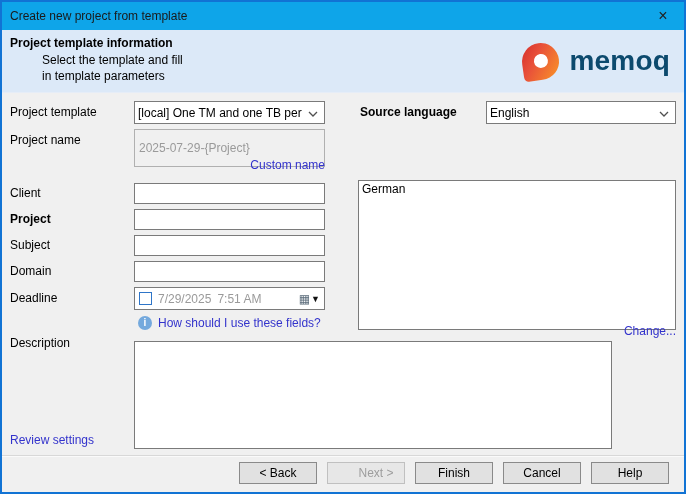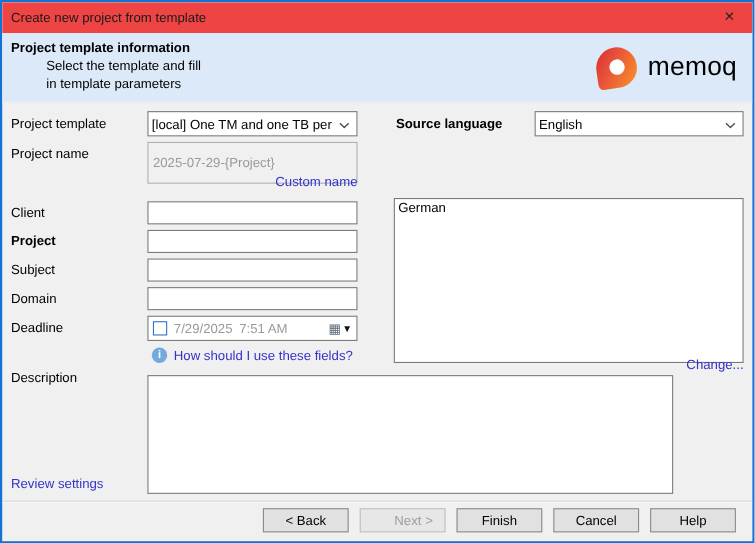--- a/index.html
+++ b/index.html
@@ -4,36 +4,36 @@
 <style>
   html,body{margin:0;padding:0;background:#cfd8e3;}
   *{box-sizing:border-box;}
   .dialog{
     position:relative;width:686px;height:494px;margin:0;
     border:2px solid #1173d4;background:#f0f0f0;
     font-family:"Liberation Sans", sans-serif;font-size:12px;color:#000;
     overflow:hidden;
   }
   
-  .titlebar{position:absolute;left:0;top:0;width:682px;height:28px;background:#ef4444;}
+  .titlebar{position:absolute;left:0;top:0;width:682px;height:28px;background:#0ea5e9;}
   .titlebar .title{position:absolute;left:8px;top:0;line-height:28px;color:#1a1a1a;}
   .close-btn{position:absolute;right:10px;top:3px;width:22px;height:22px;text-align:center;
     line-height:22px;font-size:16px;color:#222;cursor:pointer;}
   
   .headerband{position:absolute;left:0;top:28px;width:682px;height:63px;background:#dce9f8;
     border-bottom:1px solid #e6edf7;}
   .headerband .h-title{position:absolute;left:8px;top:6px;font-weight:bold;}
   .headerband .h-sub1{position:absolute;left:40px;top:23px;}
   .headerband .h-sub2{position:absolute;left:40px;top:39px;}
   .brand{position:absolute;right:14px;top:11px;display:flex;align-items:center;gap:10px;height:40px;}
   .logo-mark{position:relative;width:37px;height:37px;
     background:linear-gradient(125deg,#d9342e 8%,#e8503a 38%,#f6862b 85%);
     border-radius:52% 50% 52% 12% / 52% 52% 50% 14%;transform:rotate(-8deg);}
   .logo-hole{position:absolute;left:12px;top:11px;width:14px;height:14px;border-radius:50%;background:#fff;}
-  .brand-text{font-size:24px;font-weight:400;color:#000000;letter-spacing:.2px;}
+  .brand-text{font-size:28px;font-weight:700;color:#0c4a6e;letter-spacing:.2px;}
   
   .lbl{position:absolute;white-space:nowrap;}
   .lbl.bold{font-weight:bold;}
   .txt{position:absolute;background:#fff;border:1px solid #7a7a7a;height:21px;
     font-family:"Liberation Sans",sans-serif;font-size:12px;padding:0 3px;outline:none;}
   .combo{position:absolute;height:23px;background:#fff;border:1px solid #7a7a7a;
     display:flex;align-items:center;padding:0 3px;cursor:default;}
   .combo .cv{flex:1;overflow:hidden;white-space:nowrap;}
   .combo .chev{flex:0 0 auto;margin:2px 3px 0 4px;}
   .disabled-txt{position:absolute;height:38px;background:#f0f0f0;border:1px solid #b0b0b0;

